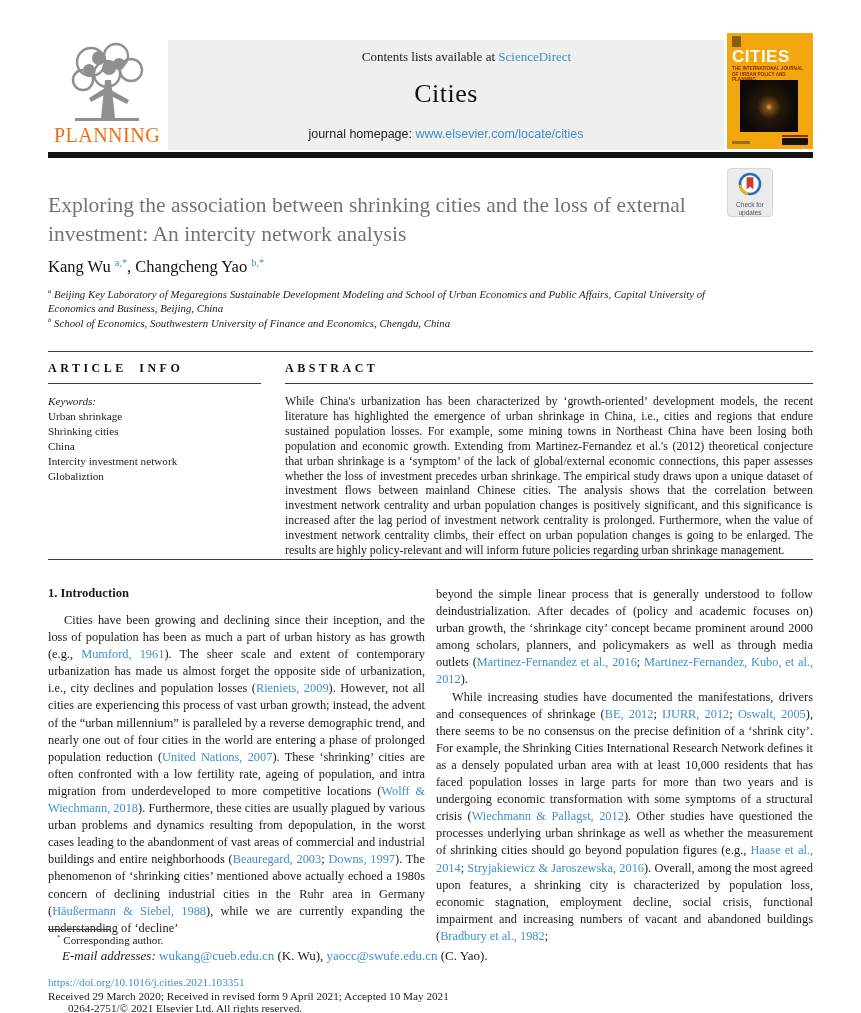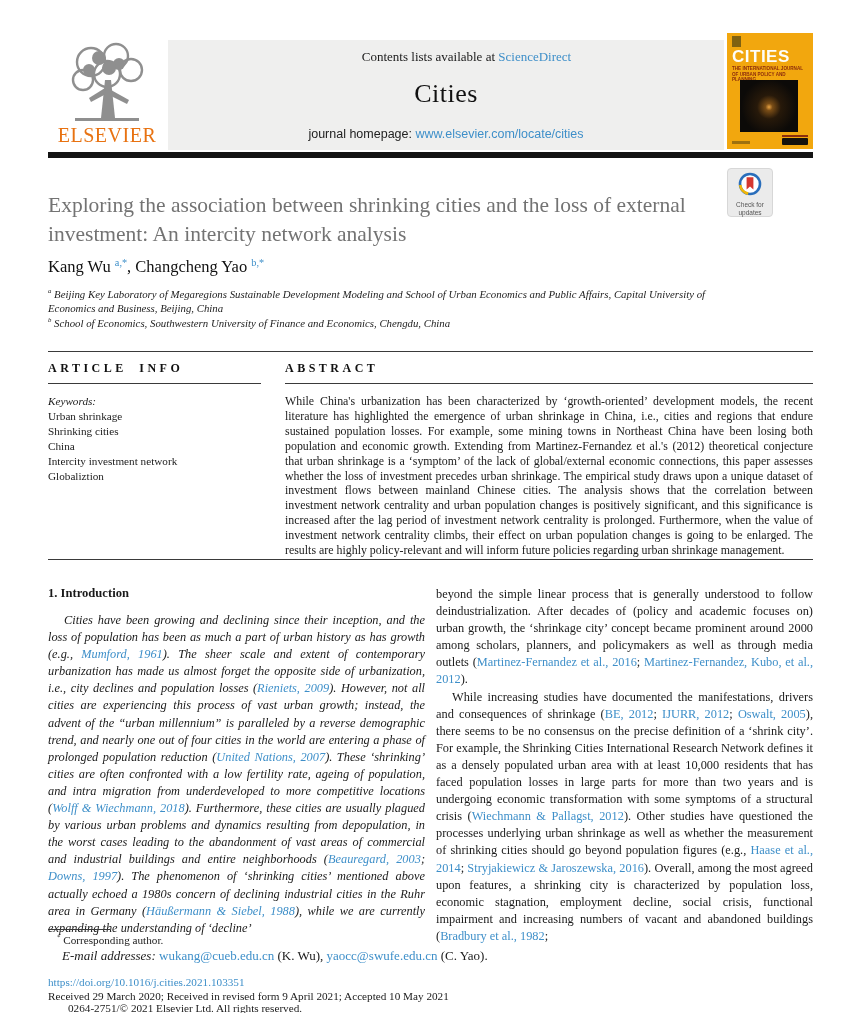--- a/index.html
+++ b/index.html
@@ -63,21 +63,21 @@
   .head-rule { height:1px; background:#3a3a3a; margin-top:7px; margin-bottom:10px; }
   .kw-label { font-style:italic; font-size:11.2px; line-height:15px; }
   .kw-item { font-size:11.2px; line-height:15px; }
 
   .abs-col { position:absolute; left:285px; top:361px; width:528px; }
   .abs-text { font-size:11.9px; line-height:14.9px; text-align:justify; color:#1a1a1a; }
 
   
   .intro-head { position:absolute; left:48px; top:586px; font-size:12.6px; font-weight:bold; }
   .bodycol { position:absolute; width:377px; font-size:12.35px; line-height:17.1px; text-align:justify; }
-  .col1 { left:48px; top:612px;font-style:italic; }
+  .col1 { left:48px; top:612px; }
   .col2 { left:436px; top:586px; }
   .para-indent { text-indent:16px; }
 
   
   .fn-rule { position:absolute; left:48px; top:929px; width:62px; height:1px; background:#3a3a3a; }
   .fn1 { position:absolute; left:57px; top:934px; font-size:11.2px; }
   .fn2 { position:absolute; left:62px; top:948px; font-size:13px; }
   .doi { position:absolute; left:48px; top:976px; font-size:11.2px; color:#3e8fc9; }
   .received { position:absolute; left:48px; top:990px; font-size:11.2px; }
   .issn { position:absolute; left:48px; top:1002px; font-size:11.2px;margin-left:20px; }
@@ -102,21 +102,21 @@
         <circle cx="38" cy="18" r="7"></circle>
         <circle cx="58" cy="24" r="6"></circle>
         <circle cx="28" cy="30" r="6"></circle>
         <circle cx="48" cy="28" r="7"></circle>
         <path d="M44 40 L50 40 L54 78 L40 78 Z"></path>
         <path d="M44 48 L28 58 L30 62 L45 54 Z"></path>
         <path d="M50 50 L68 60 L66 64 L50 56 Z"></path>
         <rect x="14" y="78" width="64" height="3"></rect>
       </g>
     </svg>
-    <div class="logo-word">ELSEVIER</div>
+    <div class="logo-word">PLANNING</div>
   </div>
 
   <div class="mast-center">
     <div class="mast-line1"><span class="seg-plain">Contents lists available at </span><span class="seg-link">ScienceDirect</span></div>
     <div class="mast-journal">Cities</div>
     <div class="mast-line3"><span class="seg-plain">journal homepage: </span><span class="seg-link">www.elsevier.com/locate/cities</span></div>
   </div>
 
   <div class="cover">
     <div class="cover-mini-logo"></div>

